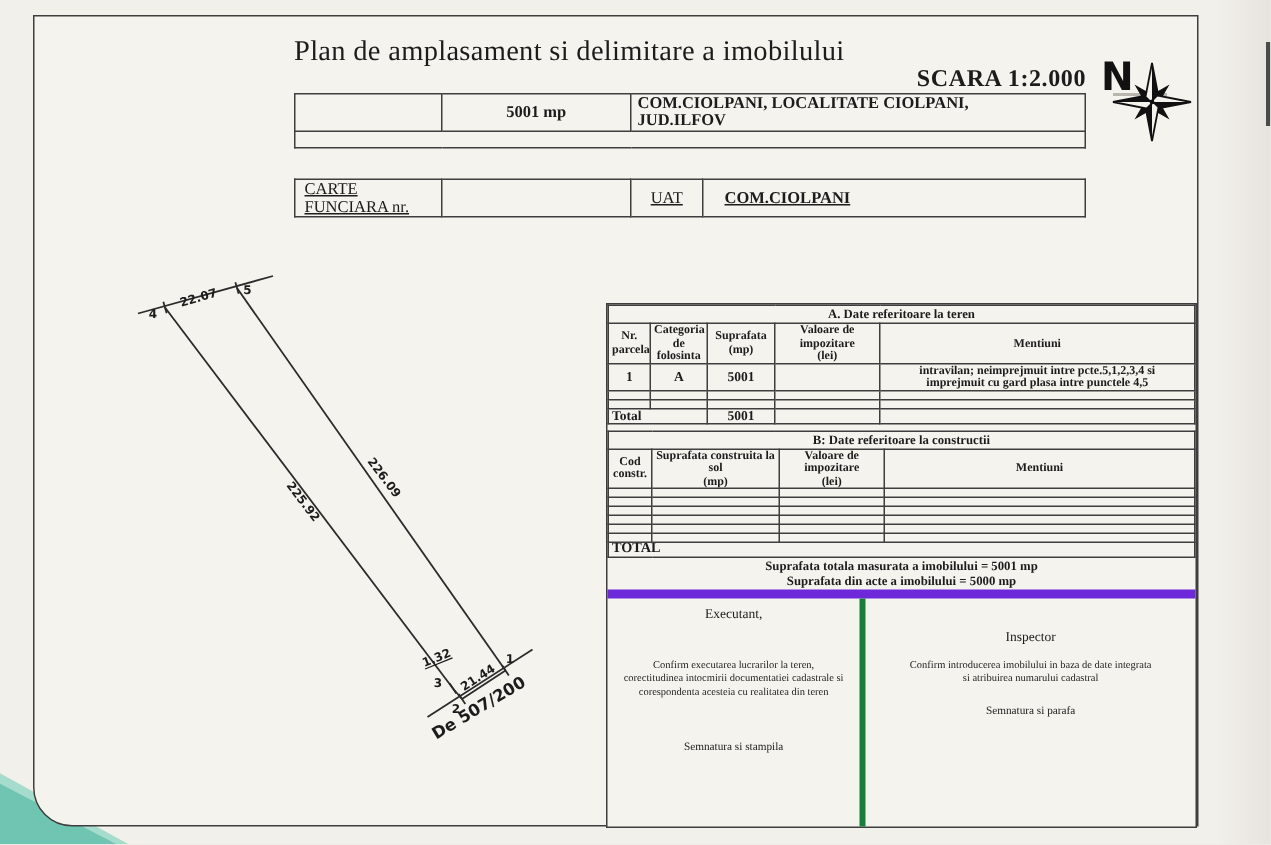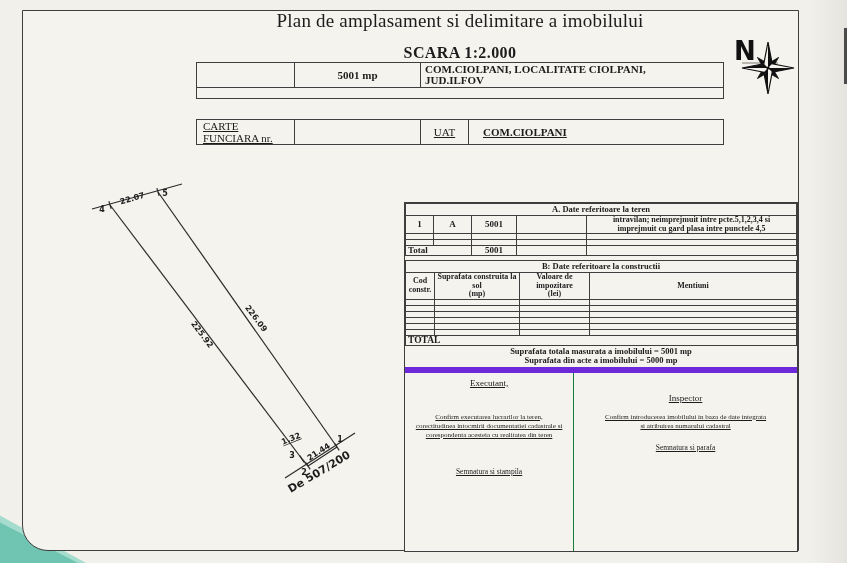--- a/index.html
+++ b/index.html
@@ -13,23 +13,23 @@
   .teal-corner { position:absolute; left:0; bottom:0; width:78px; height:52px;
     background:#6fc4b2; clip-path:polygon(0 22%, 100% 100%, 0 100%); }
   .teal-corner-light { position:absolute; left:0; bottom:0; width:86px; height:58px;
     background:#a5dccd; clip-path:polygon(0 18%, 100% 100%, 0 100%); }
   .page-border {
     position:absolute; left:22px; top:10px; width:777px; height:541px;
     border:1.6px solid #3e3e3e; border-radius:0 0 0 26px; background:#f5f3ee;
     box-sizing:border-box;
   }
 
-  .doc-title { position:absolute; left:196px; top:10px; width:528px; text-align:center;
+  .doc-title { position:absolute; left:196px; top:24px; width:528px; 
     font-size:19px; letter-spacing:.2px; }
-  .doc-scale { position:absolute; left:196px; top:44px; width:528px; text-align:center;
+  .doc-scale { position:absolute; left:196px; top:44px; width:528px; text-align:right;
     font-size:16px; font-weight:bold; letter-spacing:.4px; }
 
   table { border-collapse:collapse; table-layout:fixed; }
   td { border:1px solid #3e3e3e; vertical-align:middle; padding:0 2px; overflow:hidden; }
   .pre { white-space:pre-line; }
 
   .hdr-table { position:absolute; left:196px; top:62px; width:528px; }
   .hdr-table td { font-size:11px; text-align:center; }
   .hdr-table .lbl { font-weight:normal; }
   .hdr-table .val { font-weight:bold; }
@@ -48,23 +48,23 @@
   .tbl .band { font-size:8.5px; height:11px; }
   .tbl .colhead { height:20px; }
   .tbl .data { font-size:9px; }
   .tbl tr.empty td { height:5px; padding:0; }
   .tbl .total-cell { text-align:left; font-size:9px; padding-left:2px; }
   .tblB { margin-top:4px; }
   .mentiuni-cell { font-size:8.5px; line-height:8.5px; padding:0 22px; }
   .totals-band { border-bottom:6px solid #6d28d9; text-align:center;
     font-weight:bold; font-size:8.5px; line-height:9.5px; padding:1px 0; white-space:pre-line; }
   .sig-row { flex:1; display:flex; }
-  .sig-box { position:relative; box-sizing:border-box;text-decoration:underline; }
+  .sig-box { position:relative; box-sizing:border-box; }
   .sig-box.left { width:169px; }
-  .sig-box.right { width:225px; border-left:1px solid #15803d; }
+  .sig-box.right { width:225px; border-left:4px solid #15803d; }
   .sig-title { text-align:center; font-size:9px; }
   .sig-body { text-align:center; font-size:7px; line-height:9px; white-space:pre-line; }
   .sig-sign { text-align:center; font-size:7.5px; }
 
   .plot-svg { position:absolute; left:40px; top:150px; }
   .plot-svg line { stroke:#2b2b2b; stroke-width:1.2; }
   .plot-svg text { font-family:"DejaVu Sans", sans-serif; font-size:8px; font-weight:bold; fill:#1c1c1c; }
   .plot-svg .road-lbl { font-size:11px; }
   .underline { text-decoration:underline; }
 
@@ -167,20 +167,31 @@
           <col style="width:28px">
           <col style="width:38px">
           <col style="width:45px">
           <col style="width:70px">
           <col>
         </colgroup>
       <tbody>
           <tr>
         <td colspan="5" class="band">A. Date referitoare la teren</td>
       </tr>
+      <tr>
+        <td class="colhead pre">Nr.
+parcela</td>
+        <td class="colhead pre">Categoria de
+folosinta</td>
+        <td class="colhead pre">Suprafata
+(mp)</td>
+        <td class="colhead pre">Valoare de impozitare
+(lei)</td>
+        <td class="colhead">Mentiuni</td>
+      </tr>
       <tr style="height:17px">
         <td class="data">1</td>
         <td class="data">A</td>
         <td class="data">5001</td>
         <td class="data"></td>
         <td class="mentiuni-cell">intravilan; neimprejmuit intre pcte.5,1,2,3,4 si imprejmuit cu gard plasa intre punctele 4,5</td>
       </tr>
       <tr class="empty">
             <td></td>
             <td></td>

